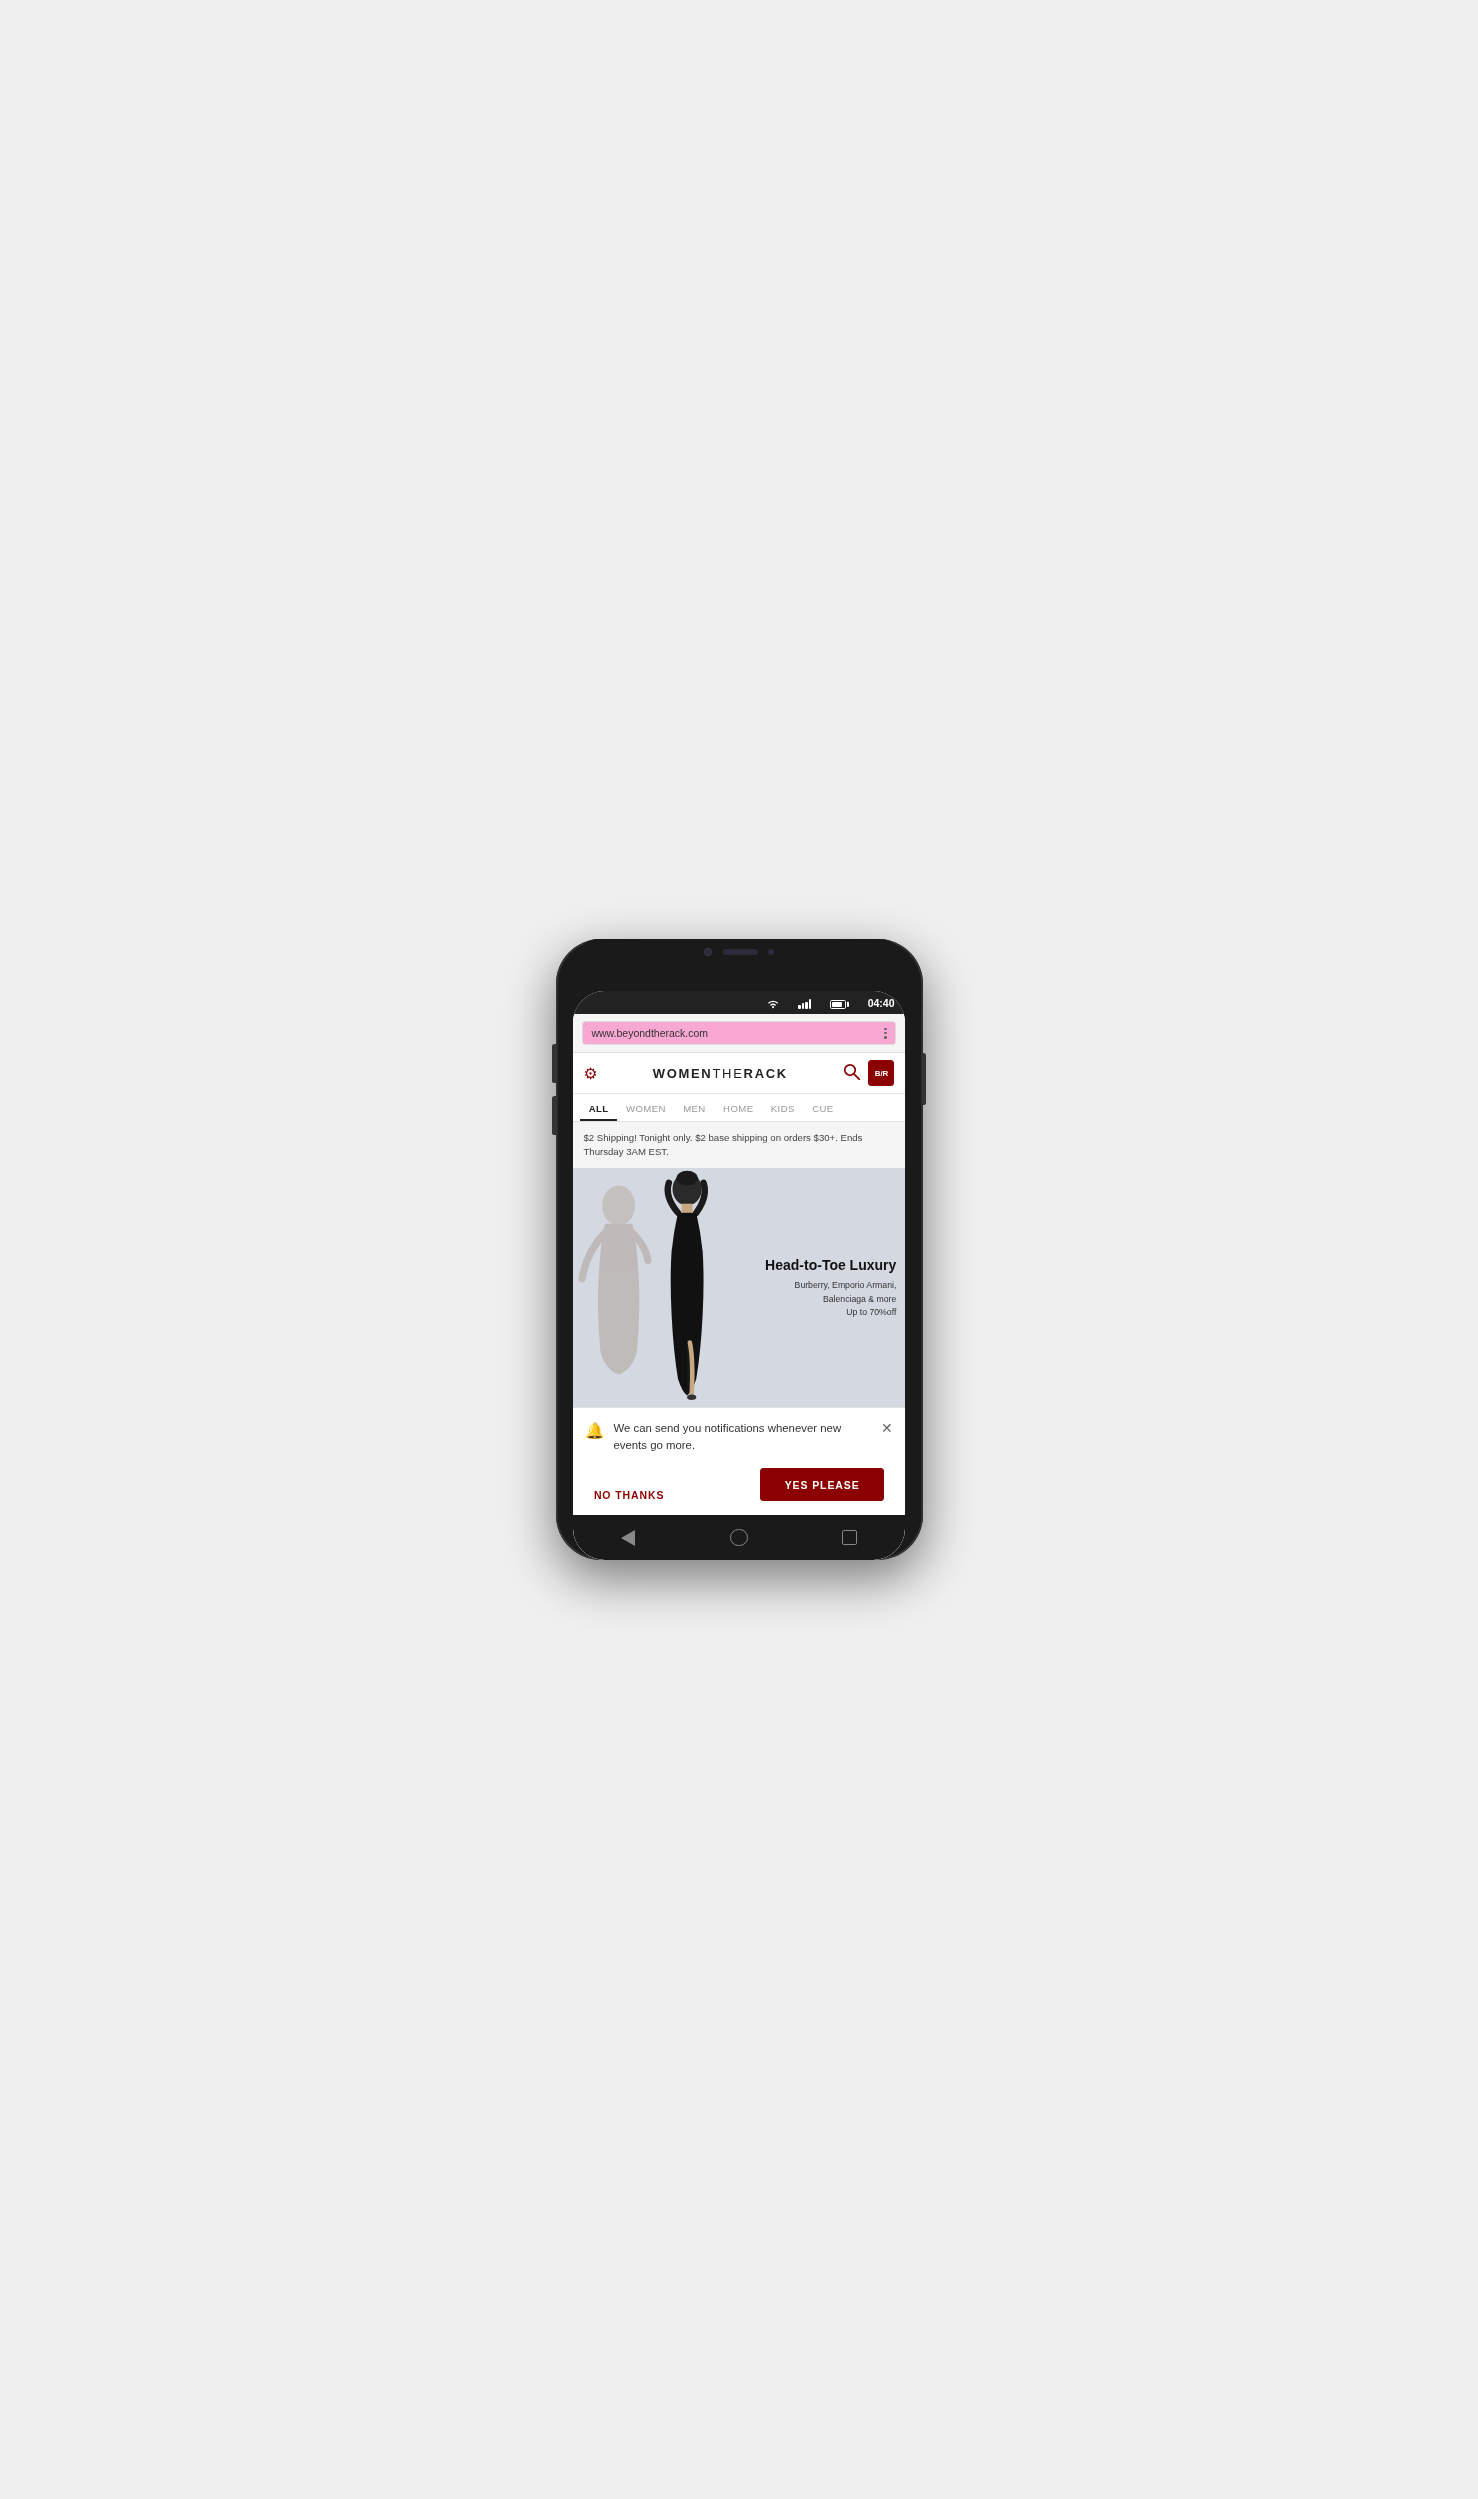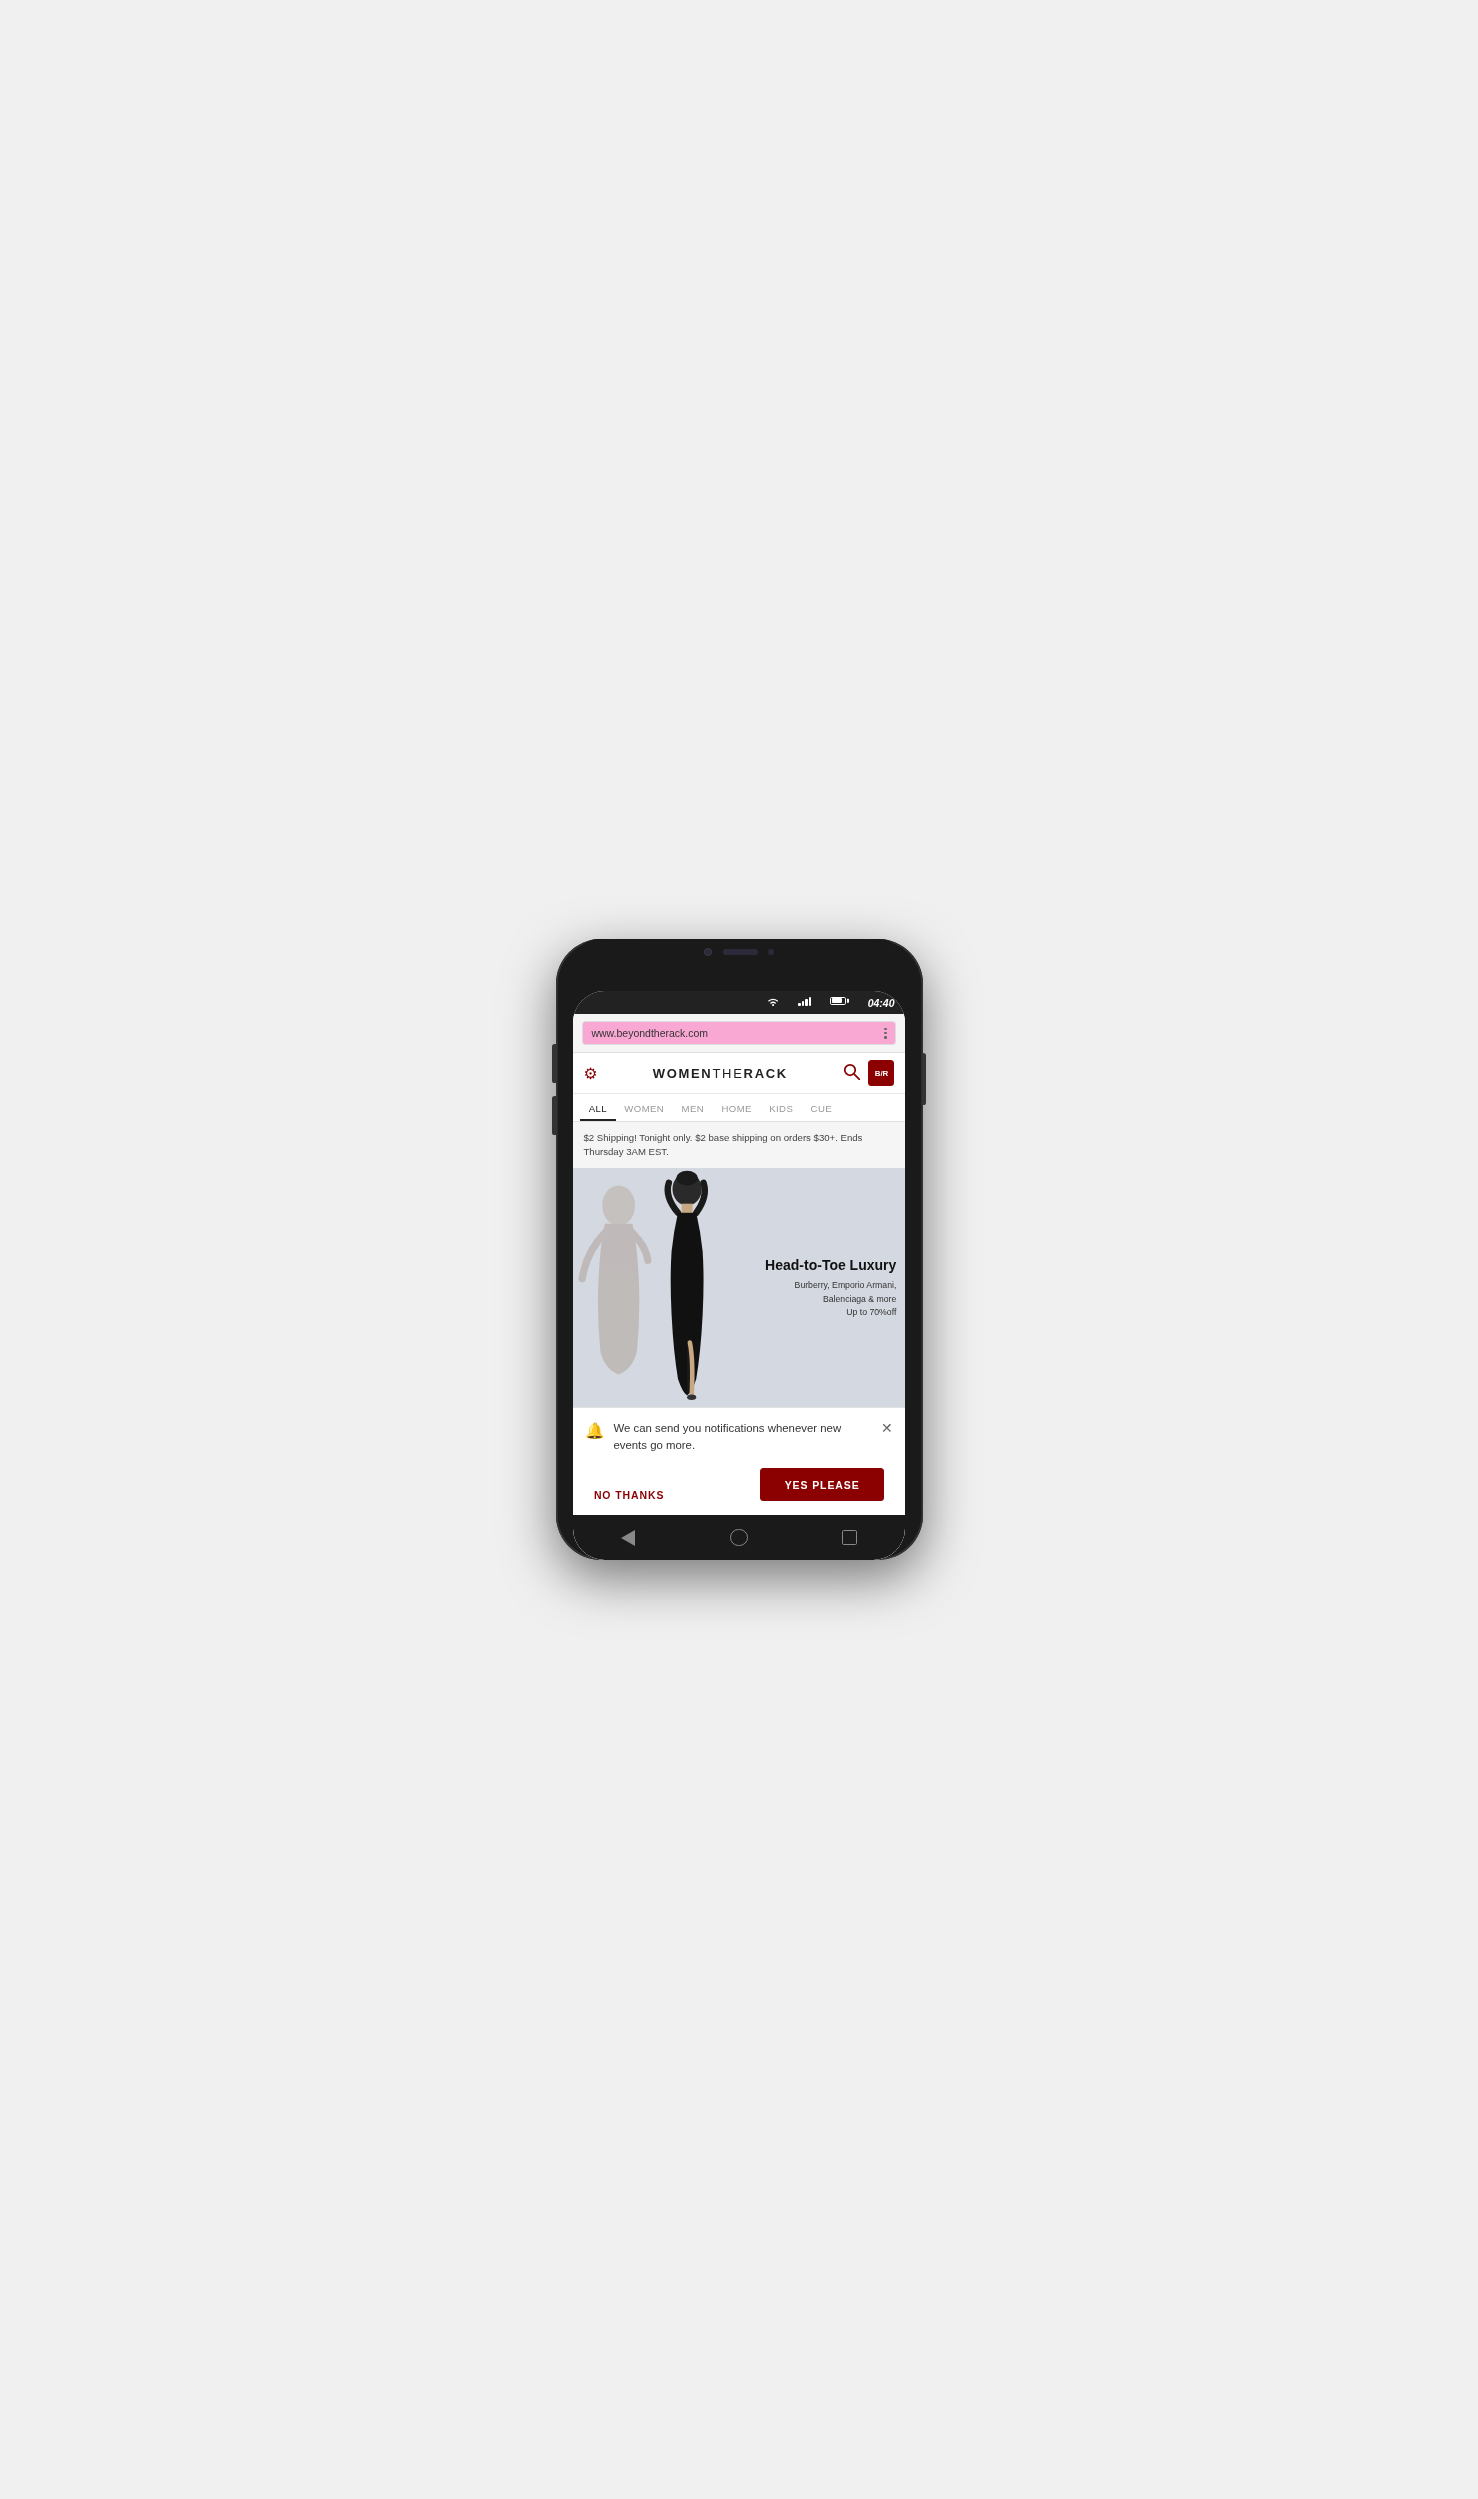--- a/index.html
+++ b/index.html
@@ -105,23 +105,22 @@
       align-items: center;
       justify-content: flex-end;
       padding: 0 10.5px;
       font-size: 9.6px;
       font-weight: bold;
       flex-shrink: 0;
     }
 
     .status-icons {
       display: flex;
-      align-items: flex-start;
+      align-items: flex-end;
       gap: 19px;
-      font-style: italic;
     }
 
     .signal-icon {
       display: flex;
       align-items: flex-end;
       gap: 0.9px;
       height: 9.6px;
     }
 
     .signal-bar {
@@ -278,21 +277,21 @@
       color: #999;
       cursor: pointer;
       white-space: nowrap;
       letter-spacing: 0.4px;
       font-weight: 500;
       position: relative;
     }
 
     .nav-tab.active {
       color: #222;
-      font-weight: normal;
+      font-weight: bold;
     }
 
     .nav-tab.active::after {
       content: '';
       position: absolute;
       bottom: 0;
       left: 0;
       right: 0;
       height: 1.7px;
       background: #222;

